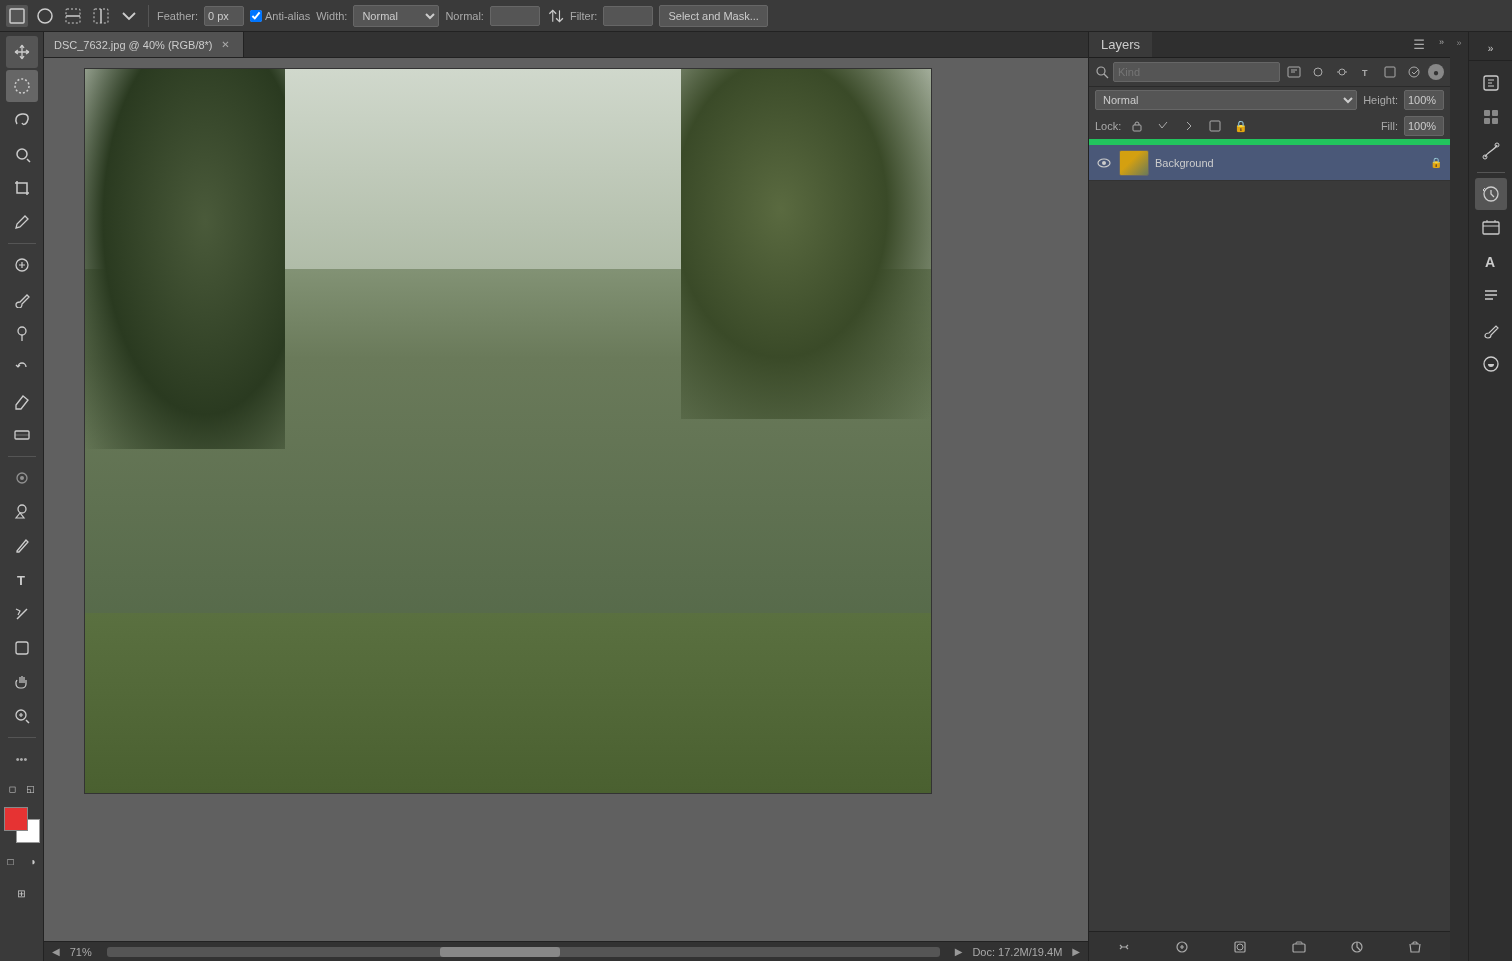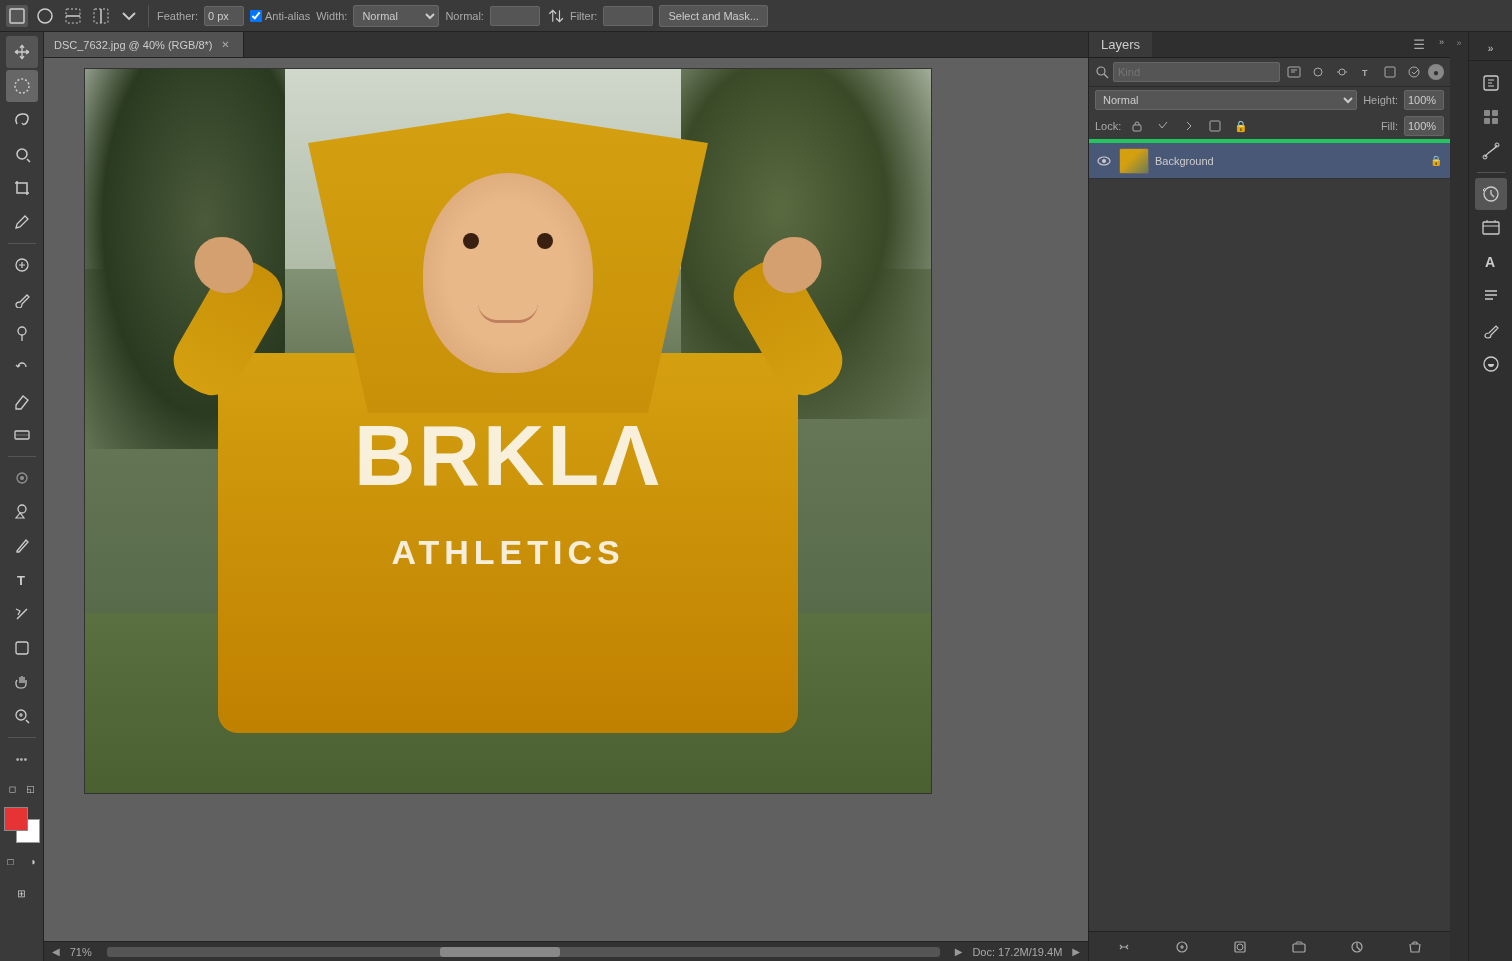--- a/index.html
+++ b/index.html
@@ -111,21 +111,21 @@
     .layers-icon-btn { width: 20px; height: 20px; display: flex; align-items: center; justify-content: center; cursor: pointer; border-radius: 2px; color: #aaa; font-size: 12px; }
 
     .layers-blend-row {
       display: flex; align-items: center; padding: 3px 6px; gap: 6px; background: #3a3a3a;
     }
     .blend-select { background: #555; border: 1px solid #666; color: #ccc; font-size: 11px; height: 20px; padding: 0 3px; border-radius: 2px; flex: 1; }
     .opacity-label { font-size: 11px; color: #aaa; }
     .opacity-input { background: #555; border: 1px solid #666; color: #ccc; font-size: 11px; width: 40px; height: 20px; padding: 0 3px; border-radius: 2px; }
 
     .layers-lock-row {
-      display: flex; align-items: center; padding: 3px 6px; gap: 6px; background: #3a3a3a; border-bottom: 4px solid #22c55e;
+      display: flex; align-items: center; padding: 3px 6px; gap: 6px; background: #3a3a3a; border-bottom: 6px solid #22c55e;
     }
     .lock-label { font-size: 11px; color: #aaa; }
     .lock-icon-btn { width: 20px; height: 20px; display: flex; align-items: center; justify-content: center; cursor: pointer; border-radius: 2px; color: #aaa; font-size: 11px; }
 
     .layers-content { flex: 1; background: #3a3a3a; overflow-y: auto; }
     .layer-row {
       display: flex; align-items: center; padding: 14px 6px; gap: 6px; height: 36px;
       border-bottom: 1px solid #333; cursor: pointer;
     }
     .layer-row.selected { background: #4a5878; }
@@ -372,49 +372,20 @@
               <div id="photo-canvas">
 
                 <div class="sky-area"></div>
 
                 <div class="trees-left"></div>
 
                 <div class="trees-right"></div>
 
                 <div class="ground-area"></div>
 
-                <div style="position:absolute;top:80px;left:40px;right:40px;bottom:60px;display:flex;justify-content:center;align-items:flex-end;">
-                  <div style="position:relative;width:620px;height:620px;">
-
-                    <div style="position:absolute;top:0;left:50%;transform:translateX(-50%);width:400px;height:300px;background:linear-gradient(180deg,#d4a010 0%,#c89008 100%);clip-path:polygon(15% 100%,0% 10%,50% 0%,100% 10%,85% 100%);z-index:3;"></div>
-
-                    <div style="position:absolute;top:60px;left:50%;transform:translateX(-50%);width:170px;height:200px;background:radial-gradient(ellipse,#e8b888 50%,#d4a070 100%);border-radius:50% 50% 45% 45%;z-index:4;">
-
-                      <div style="position:absolute;top:60px;left:40px;width:16px;height:16px;background:#3a2010;border-radius:50%;"></div>
-                      <div style="position:absolute;top:60px;right:40px;width:16px;height:16px;background:#3a2010;border-radius:50%;"></div>
-
-                      <div style="position:absolute;bottom:50px;left:50%;transform:translateX(-50%);width:60px;height:20px;border-bottom:3px solid #c08060;border-radius:0 0 30px 30px;"></div>
-                    </div>
-
-                    <div style="position:absolute;top:180px;left:-40px;width:140px;height:70px;background:linear-gradient(90deg,#d4a010,#c89008);border-radius:30px;transform:rotate(-60deg);z-index:2;">
-                      <div style="position:absolute;top:-30px;right:-10px;width:55px;height:60px;background:#d4a070;border-radius:50%;z-index:3;"></div>
-                    </div>
-
-                    <div style="position:absolute;top:180px;right:-40px;width:140px;height:70px;background:linear-gradient(270deg,#d4a010,#c89008);border-radius:30px;transform:rotate(60deg);z-index:2;">
-                      <div style="position:absolute;top:-30px;left:-10px;width:55px;height:60px;background:#d4a070;border-radius:50%;z-index:3;"></div>
-                    </div>
-
-                    <div style="position:absolute;top:240px;left:50%;transform:translateX(-50%);width:580px;height:380px;background:linear-gradient(180deg,#d4a010 0%,#c08000 100%);border-radius:30px 30px 20px 20px;z-index:1;">
-
-                      <div style="position:absolute;top:60px;left:50%;transform:translateX(-50%);text-align:center;color:rgba(255,255,255,0.85);font-family:'Arial Black',Arial,sans-serif;font-weight:900;font-size:85px;line-height:1;letter-spacing:3px;white-space:nowrap;user-select:none;">BRKLΛ</div>
-
-                      <div style="position:absolute;top:180px;left:50%;transform:translateX(-50%);text-align:center;color:rgba(255,255,255,0.85);font-family:'Arial Black',Arial,sans-serif;font-weight:900;font-size:34px;letter-spacing:5px;white-space:nowrap;user-select:none;">ATHLETICS</div>
-                    </div>
-                  </div>
-                </div>
               </div>
             </div>
           </div>
 
           <div id="status-bar">
             <span class="scroll-arrow">◀</span>
             <span>71%</span>
             <div class="scroll-bar-h">
               <div class="scroll-thumb-h"></div>
             </div>

